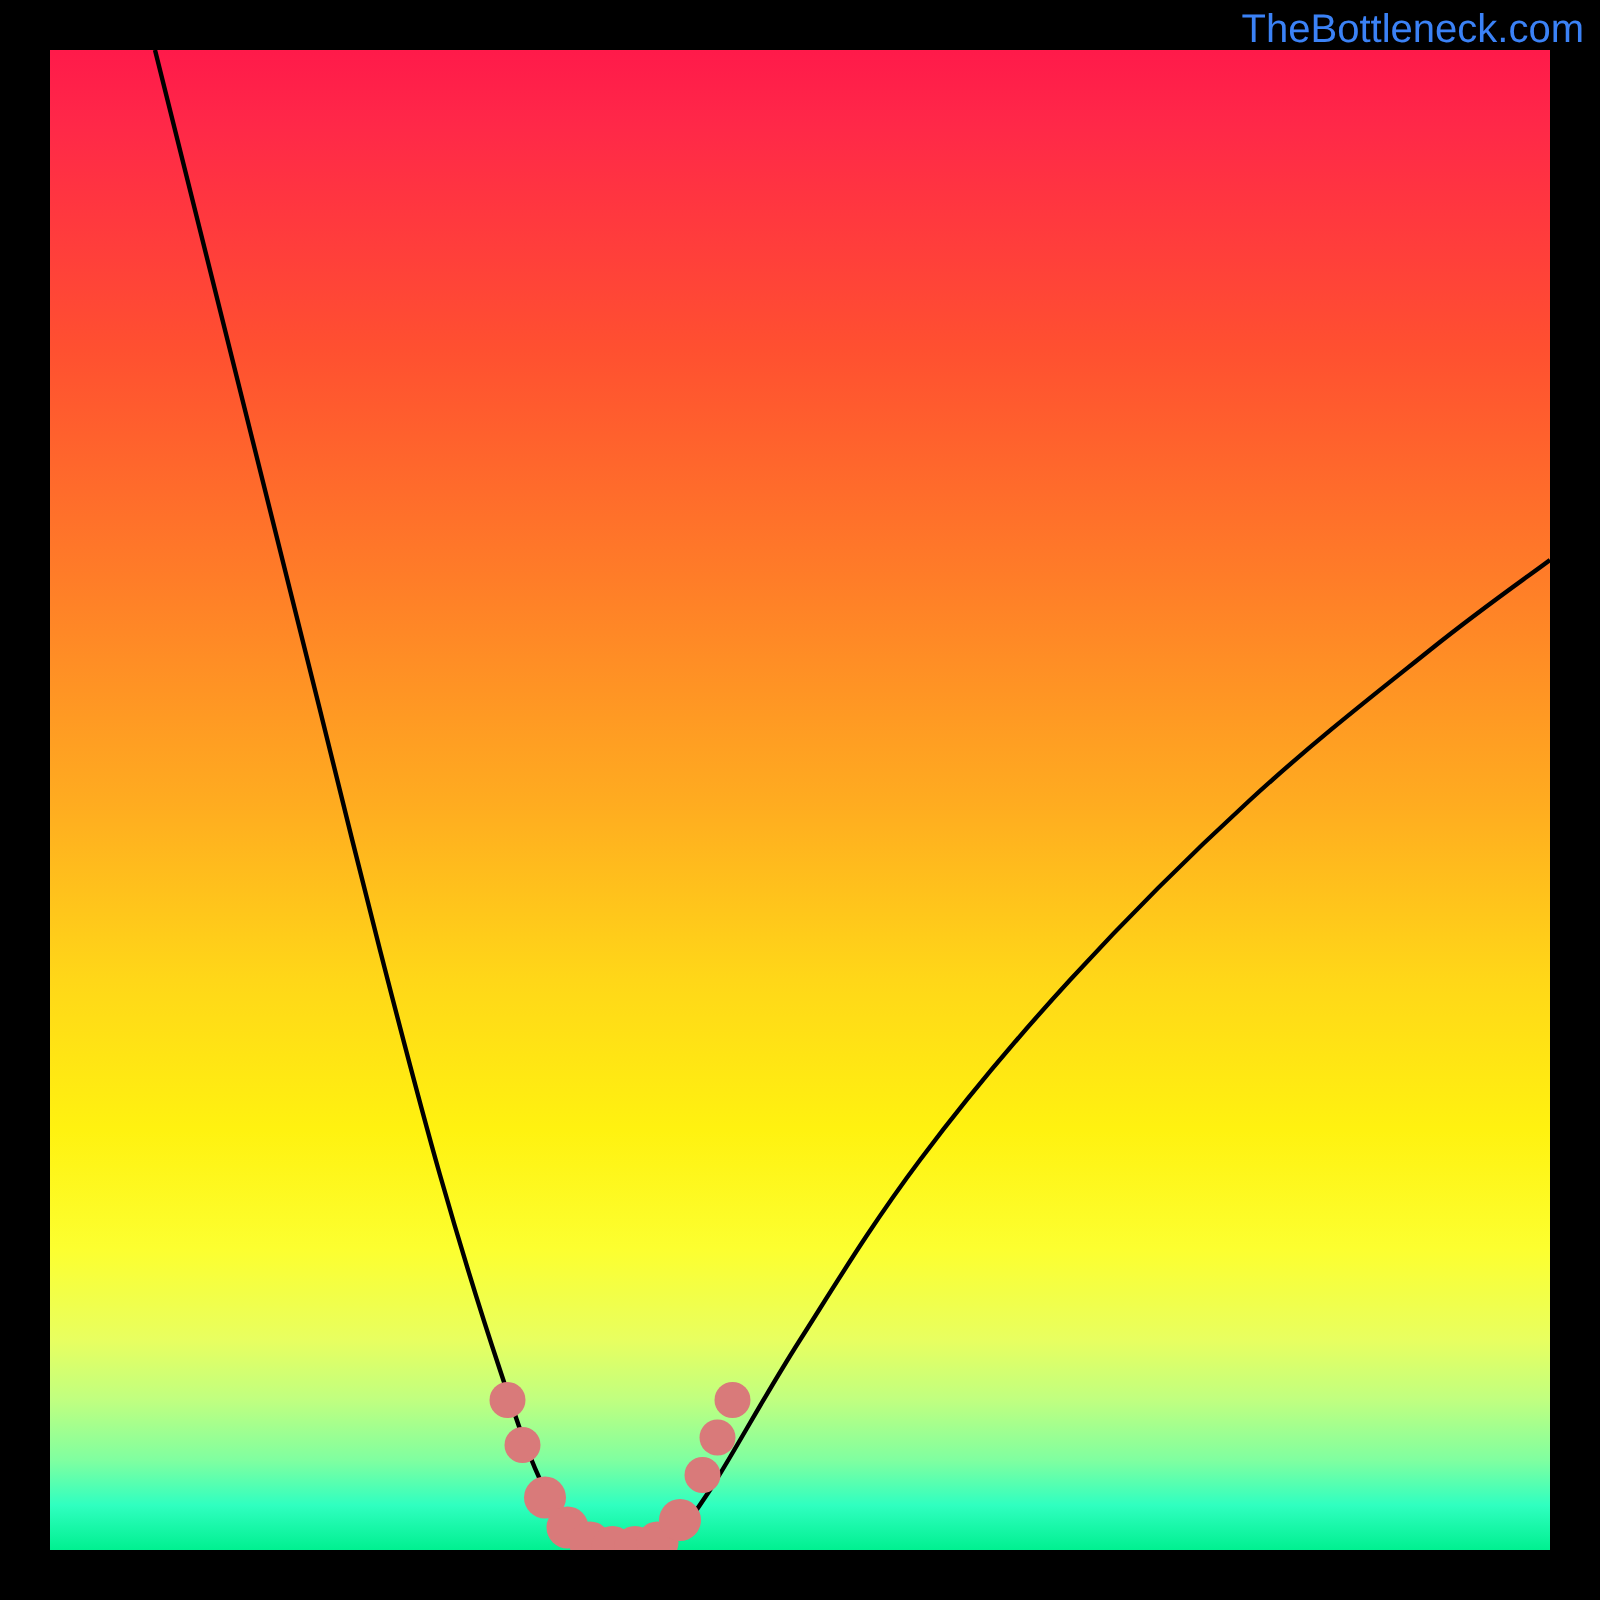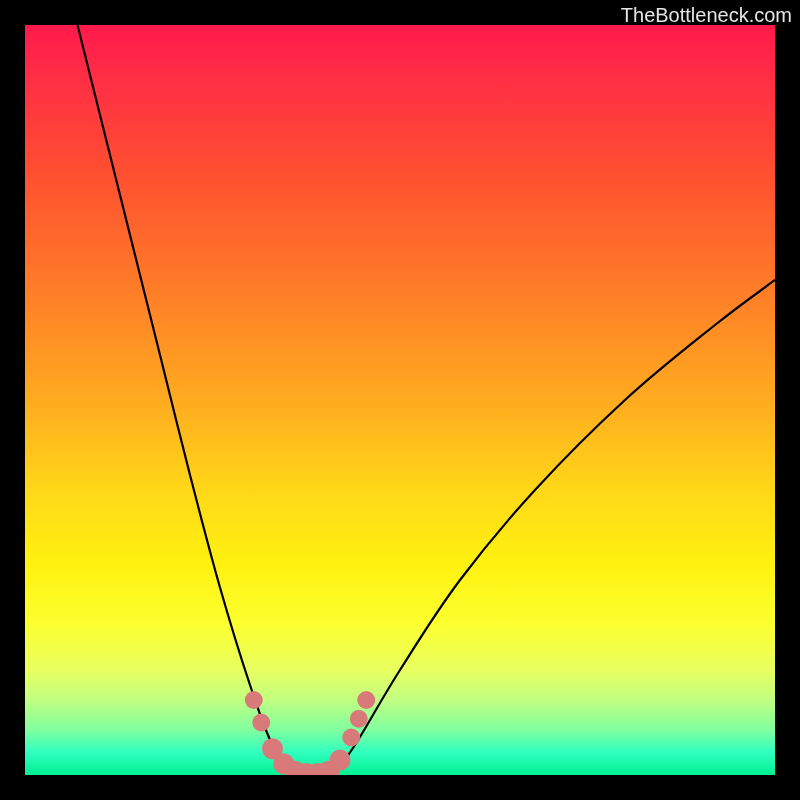--- a/index.html
+++ b/index.html
@@ -29,21 +29,21 @@
       #e8ff60 86%,
       #c0ff80 90%,
       #80ffa0 94%,
       #30ffc0 97%,
       #00f090 100%);
   }
   .watermark {
     position: absolute;
     top: 4px;
     right: 8px;
-    color: #e5e5e5;
+    color: #3b82f6;
     font-size: 20px;
     font-weight: 500;
     z-index: 10;
   }
   svg.curves {
     position: absolute;
     left: 25px;
     top: 25px;
     width: 750px;
     height: 750px;

